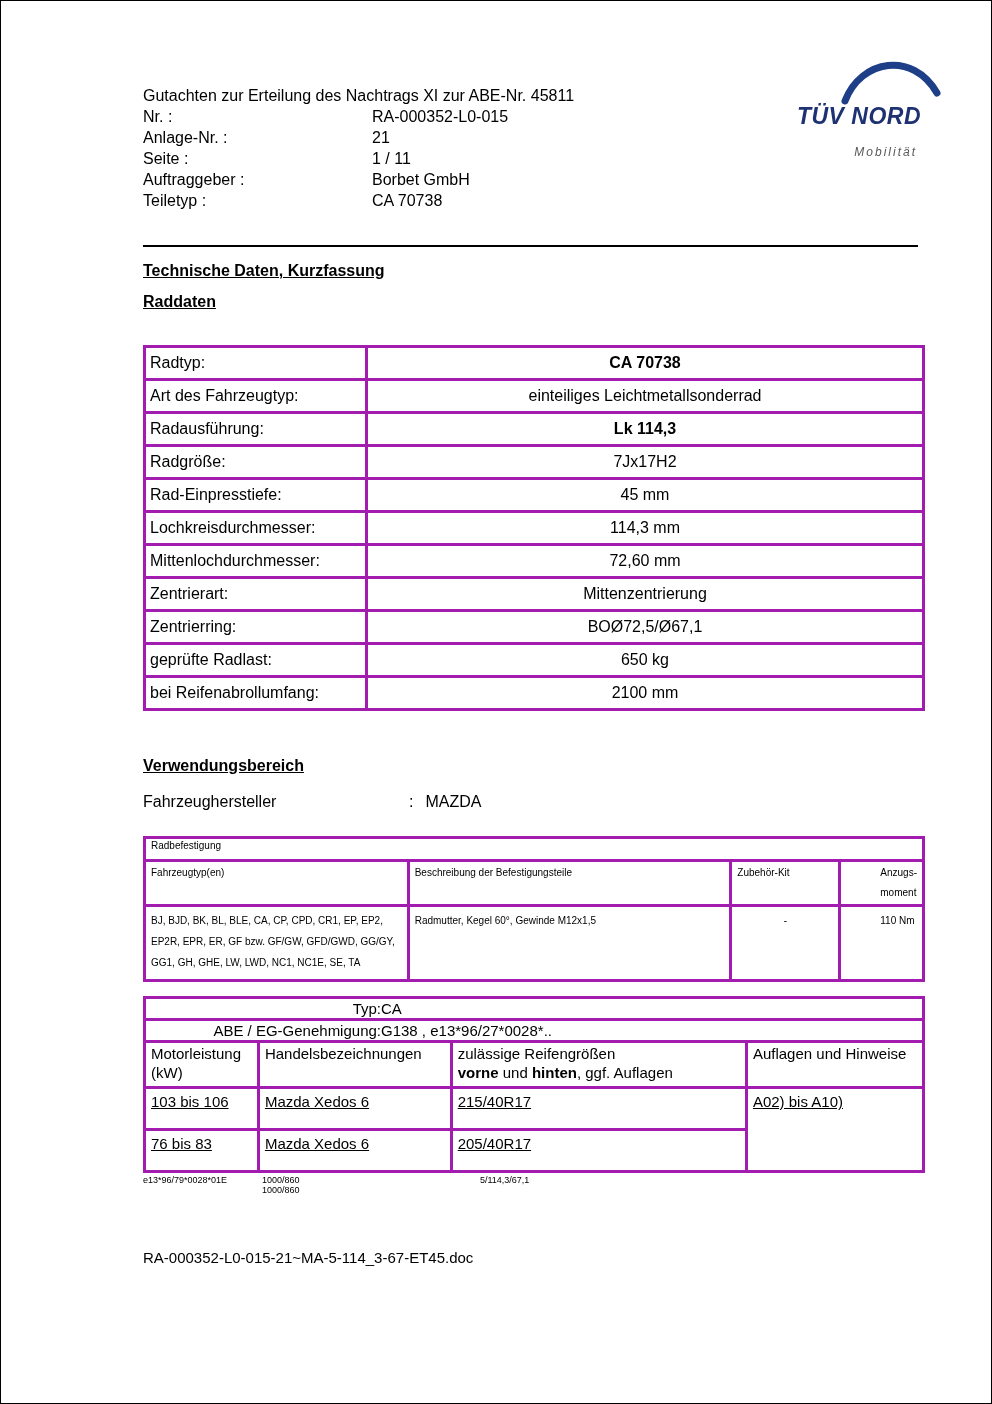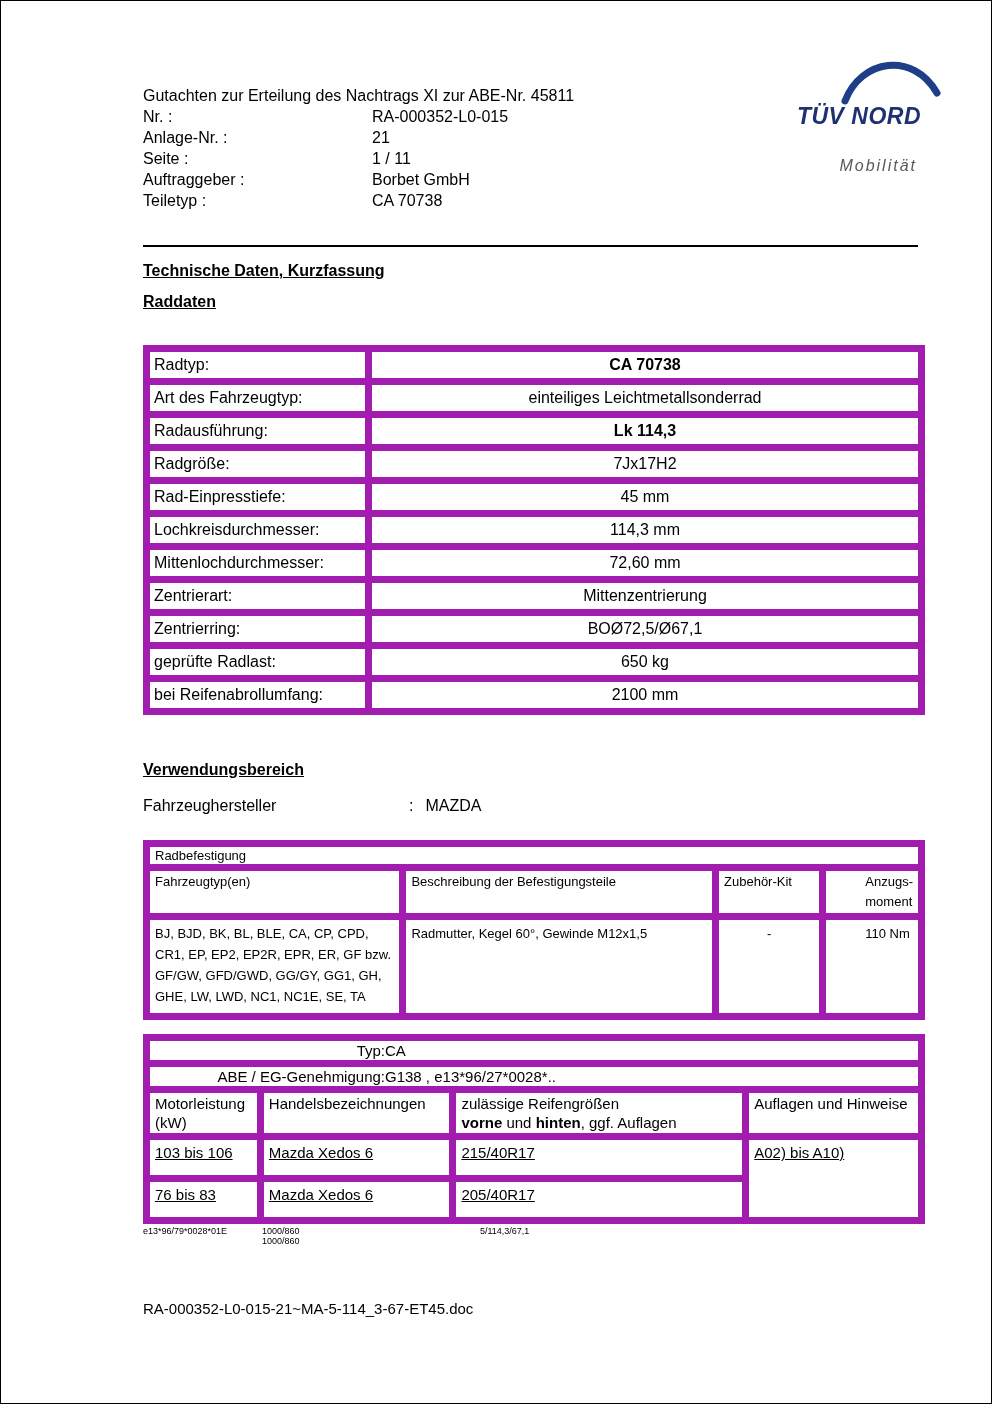--- a/index.html
+++ b/index.html
@@ -22,46 +22,46 @@
 
   
   .logo { position:absolute; left:752px; top:50px; width:192px; height:120px; }
   .logo-arc { position:absolute; top:2px; right:2px; width:104px; height:56px; }
   .logo-text {
     position:absolute; top:52px; right:24px;
     font-size:23px; font-weight:bold; font-style:italic;
     color:#1e3272; letter-spacing:0.5px; white-space:nowrap;
   }
   .logo-tagline {
-    position:absolute; top:106px; right:28px;
-    font-size:16px; font-style:italic; color:#595959; letter-spacing:2px;text-align:right;
+    position:absolute; top:94px; right:28px;
+    font-size:12px; font-style:italic; color:#595959; letter-spacing:2px;text-align:right;
   }
 
   .divider { margin-top:34px; width:775px; border-top:2px solid #000; }
 
   .h-underline { font-size:16px; font-weight:bold; text-decoration:underline; }
   .h1-tech { margin-top:15px; }
   .h2-rad  { margin-top:13px; }
 
   
   table { border-collapse:collapse; }
-  td { border:7px solid #a21caf; }
+  td { border:3px solid #a21caf; }
   .raddaten { margin-top:34px; width:782px; font-size:16px; }
   .raddaten td { height:33px; padding:0 4px; }
   .raddaten td.lblcell { width:222px; }
   .raddaten td.valcell { text-align:center; }
   .raddaten td.valbold { font-weight:bold; }
 
   .h-verw { margin-top:46px; }
   .manu-line { margin-top:16px; font-size:16px; line-height:21px; }
   .manu-line .lbl { display:inline-block; width:266px; }
   .manu-line .val { margin-left:12px; }
 
   
-  .radbef { margin-top:24px; width:782px; font-size:13px; }
+  .radbef { margin-top:24px; width:782px; font-size:10px; }
   .radbef td { padding:1px 5px; vertical-align:top; }
   .radbef .titlerow td { height:23px; }
   .radbef .headrow td { height:44px; line-height:20px; }
   .radbef .datarow td { line-height:21px; padding-top:3px; padding-bottom:6px; }
   .radbef .c1 { width:267px; }
   .radbef .c2 { width:327px; }
   .radbef .c3 { width:110px; }
   .radbef .c4 { width:78px;padding-left:39px; }
   .radbef .center { text-align:center; }
 

